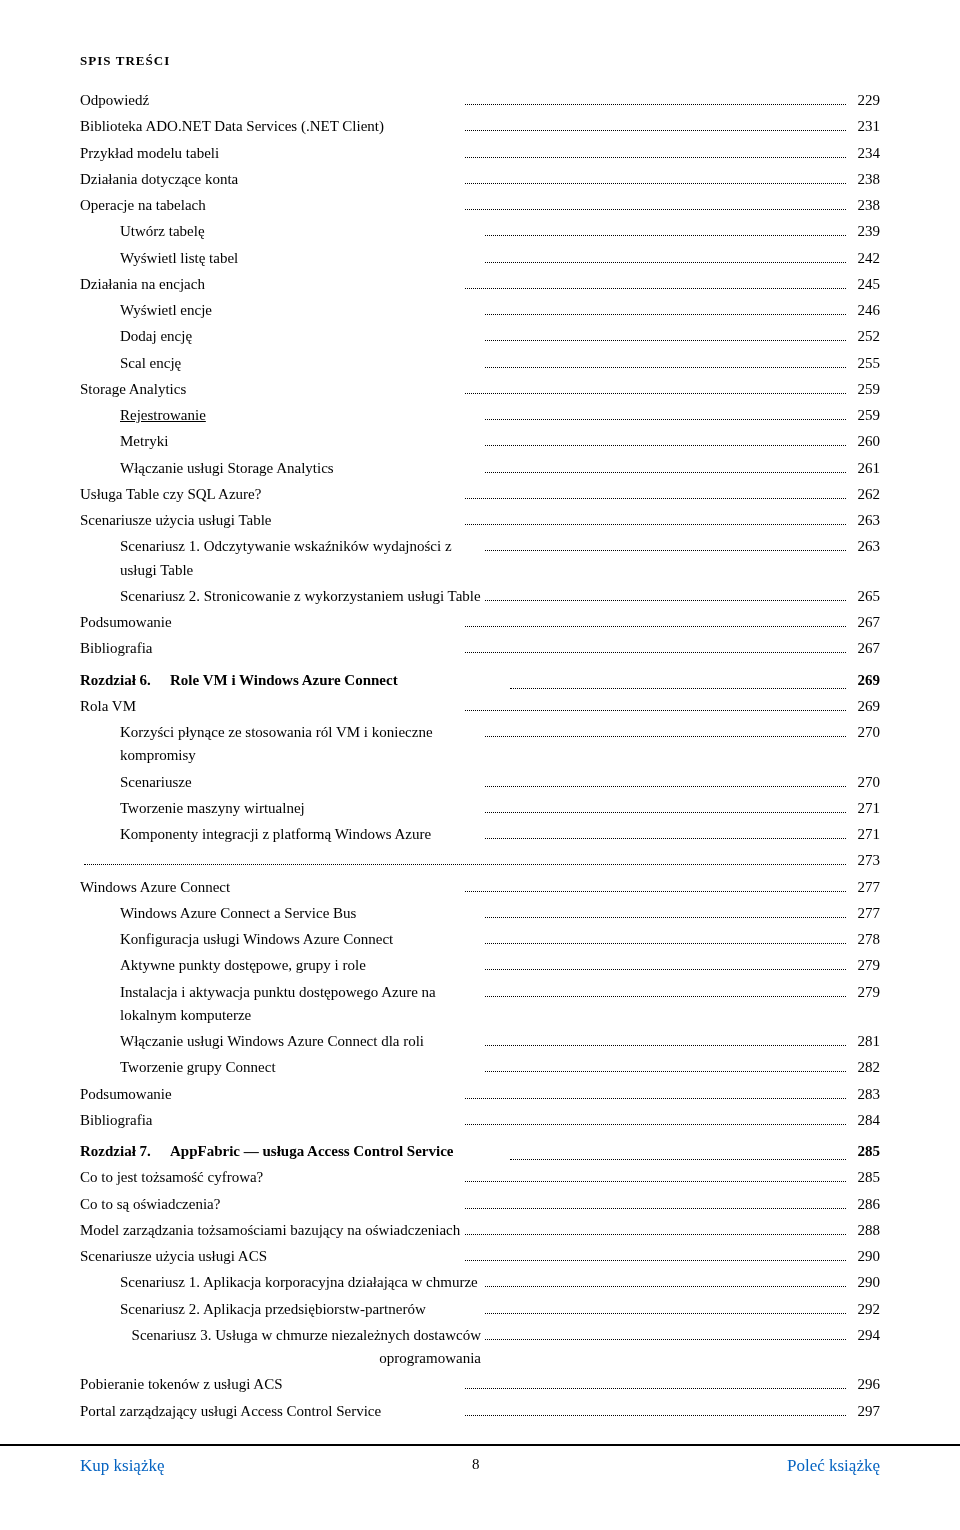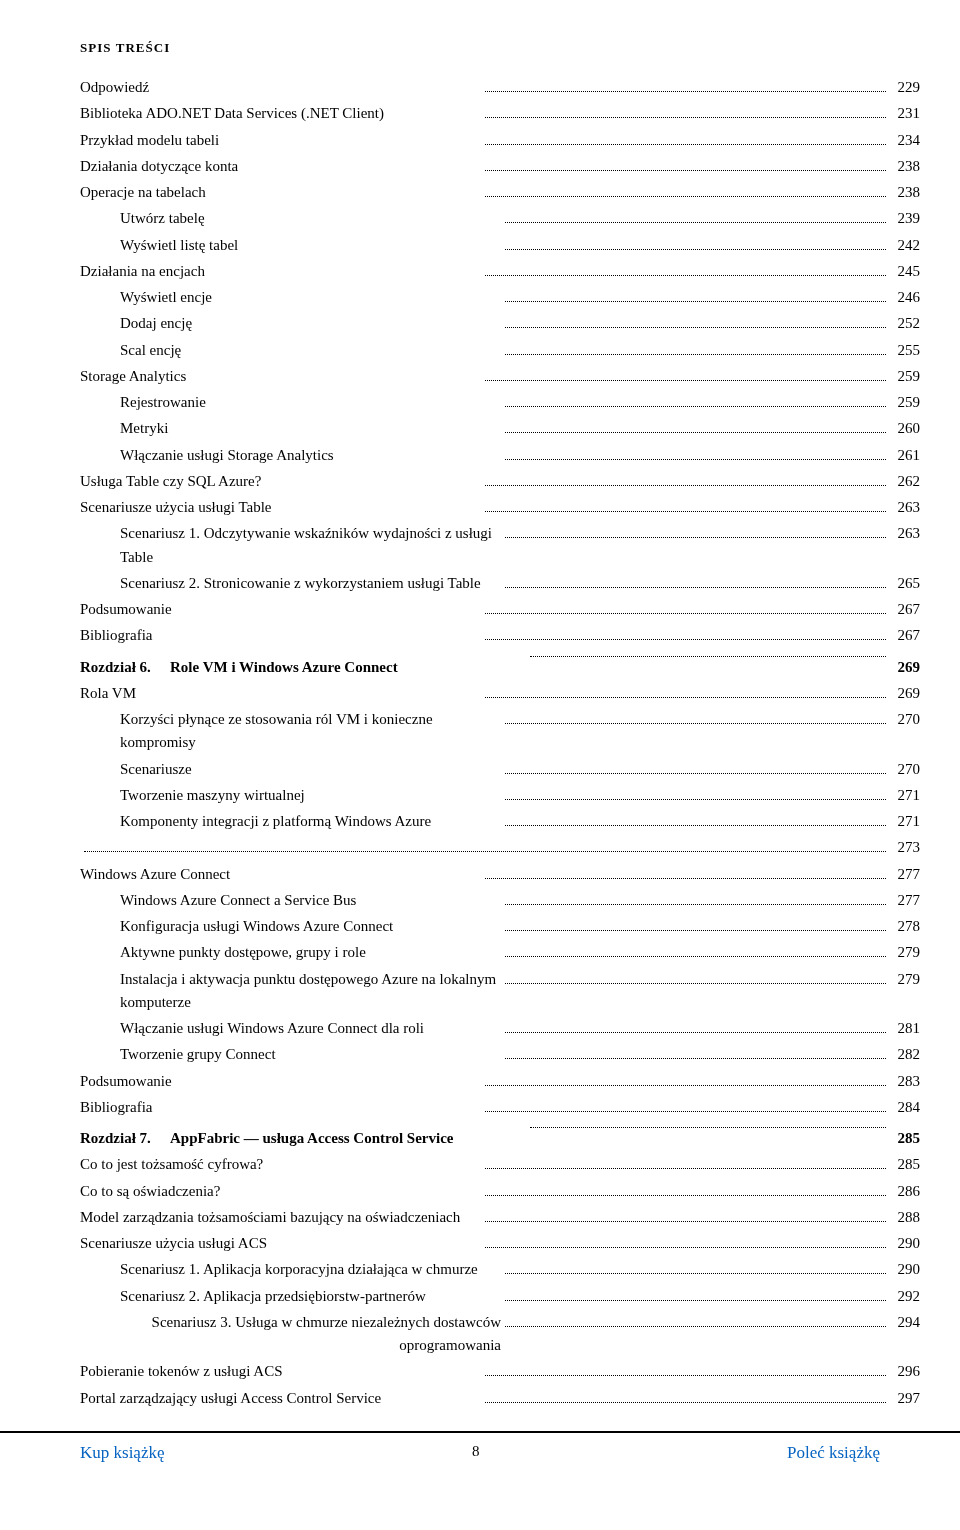--- a/index.html
+++ b/index.html
@@ -6,22 +6,23 @@
     body {
       font-family: "Times New Roman", Times, serif;
       font-size: 15px;
       background: #fff;
       color: #000;
       width: 960px;
       min-height: 1530px;
       position: relative;
     }
     .page-container {
-      padding: 40px 40px 80px 80px;
+      padding: 40px 80px 80px 80px;
       position: relative;
+      margin-top: 13px;
     }
     .header-label {
       font-size: 13px;
       font-weight: bold;
       letter-spacing: 0.08em;
       text-transform: uppercase;
       margin-bottom: 20px;
       color: #000;
     }
     .toc-section {
@@ -44,21 +45,21 @@
       border-bottom: 1px dotted #000;
       margin: 0 4px 3px 4px;
       min-width: 10px;
     }
     .toc-entry .toc-page {
       min-width: 30px;
       text-align: right;
     }
     .chapter-row {
       display: flex;
-      align-items: flex-start;
+      align-items: flex-end;
       margin-bottom: 3px;
       margin-top: 8px;
       line-height: 1.55;
     }
     .chapter-row .chapter-num {
       font-weight: bold;
       min-width: 90px;
     }
     .chapter-row .chapter-title-bold {
       font-weight: bold;
@@ -184,21 +185,21 @@
           <span class="toc-page">255</span>
         </div>
         <div class="toc-entry">
           <span class="toc-title" style="padding-left: 0px;">
             <span>Storage Analytics</span>
           </span>
           <span class="toc-dots"></span>
           <span class="toc-page">259</span>
         </div>
         <div class="toc-entry">
-          <span class="toc-title" style="padding-left: 40px;">
+          <span class="toc-title" style="padding-left: 40px; text-decoration: underline;">
             <span>Rejestrowanie</span>
           </span>
           <span class="toc-dots"></span>
           <span class="toc-page">259</span>
         </div>
         <div class="toc-entry">
           <span class="toc-title" style="padding-left: 40px;">
             <span>Metryki</span>
           </span>
           <span class="toc-dots"></span>

